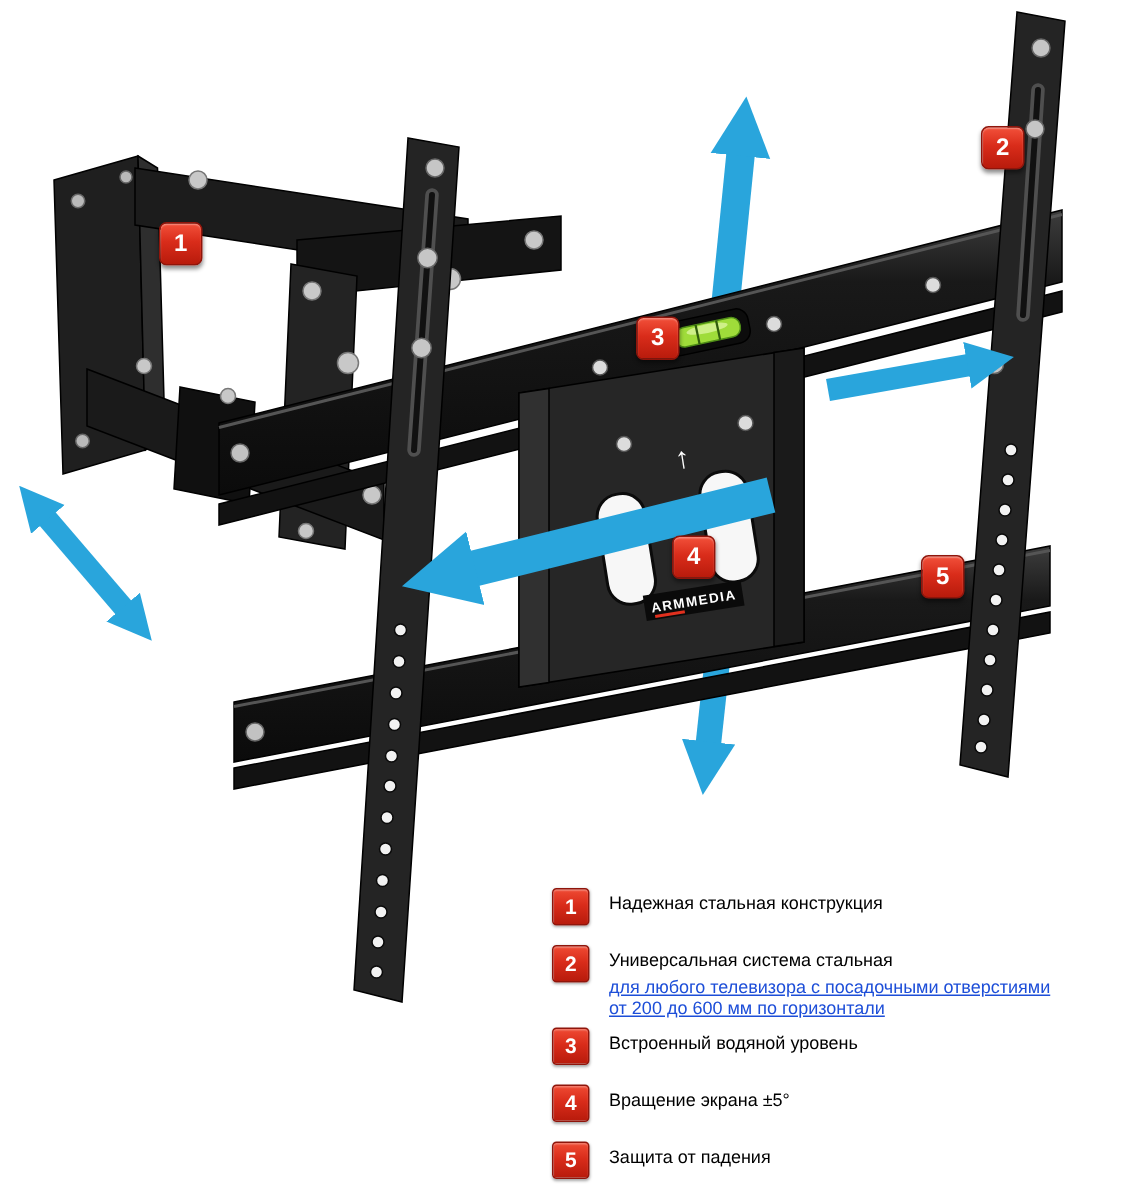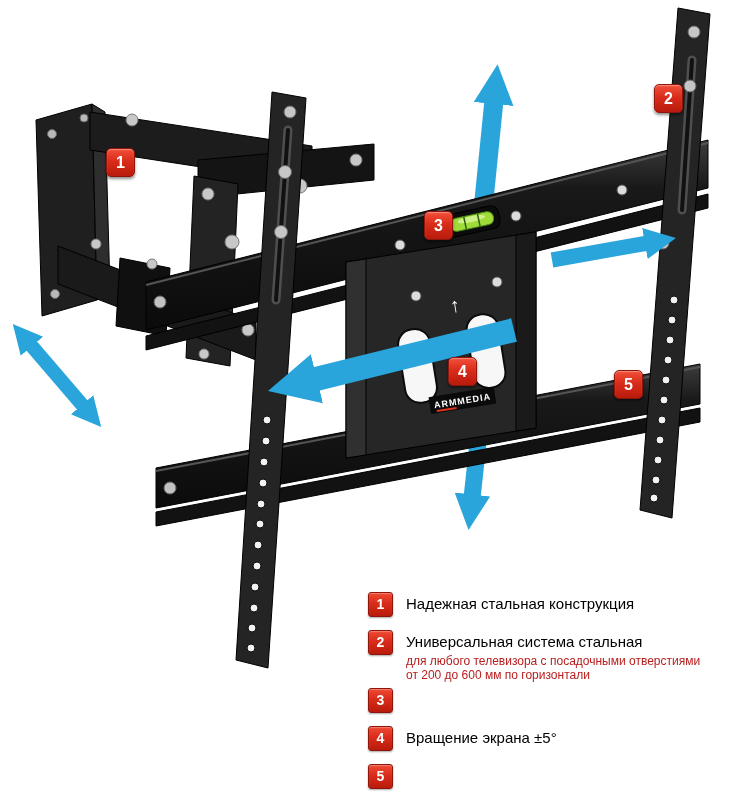--- a/index.html
+++ b/index.html
@@ -20,22 +20,22 @@
   .legend{position:absolute;left:368px;top:592px;width:372px;}
   .legend-item{display:flex;align-items:flex-start;margin-bottom:13px;}
   .legend-item.tight{margin-bottom:6px;}
   .lbadge{
     flex:0 0 23px;width:23px;height:23px;border-radius:3px;
     background:linear-gradient(180deg,#ef4a33 0%,#d92c1a 45%,#b81b0c 100%);
     border:1px solid #8f150b;box-shadow:0 1px 2px rgba(0,0,0,.35), inset 0 1px 1px rgba(255,255,255,.3);
     color:#fff;font-weight:bold;font-size:14px;line-height:23px;text-align:center;
   }
   .ltext{margin-left:13px;padding-top:3px;}
-  .ltitle{font-size:15px;color:#000;}
-  .ldetails{margin-top:4px;font-size:12px;line-height:14px;color:#b91c1c;}
+  .ltitle{font-size:12px;color:#000;}
+  .ldetails{margin-top:4px;font-size:12px;line-height:14px;color:#1d4ed8;text-decoration:underline;}
 </style>
 </head>
 <body>
 
 <div class="stage">
 
   <svg class="art" width="748" height="800" viewBox="0 0 748 800">
     <defs>
       <marker id="ah" viewBox="0 0 10 10" refX="1" refY="5" markerWidth="2.1" markerHeight="2.7" orient="auto-start-reverse">
         <path d="M0,0 L10,5 L0,10 Z" fill="#29a5dc"></path>
@@ -199,27 +199,33 @@
         <div class="ltitle">Универсальная система стальная</div>
         <div class="ldetails">
           <div>для любого телевизора с посадочными отверстиями</div>
           <div>от 200 до 600 мм по горизонтали</div>
         </div>
       </div>
     </div>
 
     <div class="legend-item">
       <div class="lbadge">3</div>
+      <div class="ltext">
+        <div class="ltitle">Встроенный водяной уровень</div>
+      </div>
     </div>
 
     <div class="legend-item">
       <div class="lbadge">4</div>
       <div class="ltext">
         <div class="ltitle">Вращение экрана ±5°</div>
       </div>
     </div>
 
     <div class="legend-item">
       <div class="lbadge">5</div>
+      <div class="ltext">
+        <div class="ltitle">Защита от падения</div>
+      </div>
     </div>
 
   </div>
 </div>
 
 </body></html>

